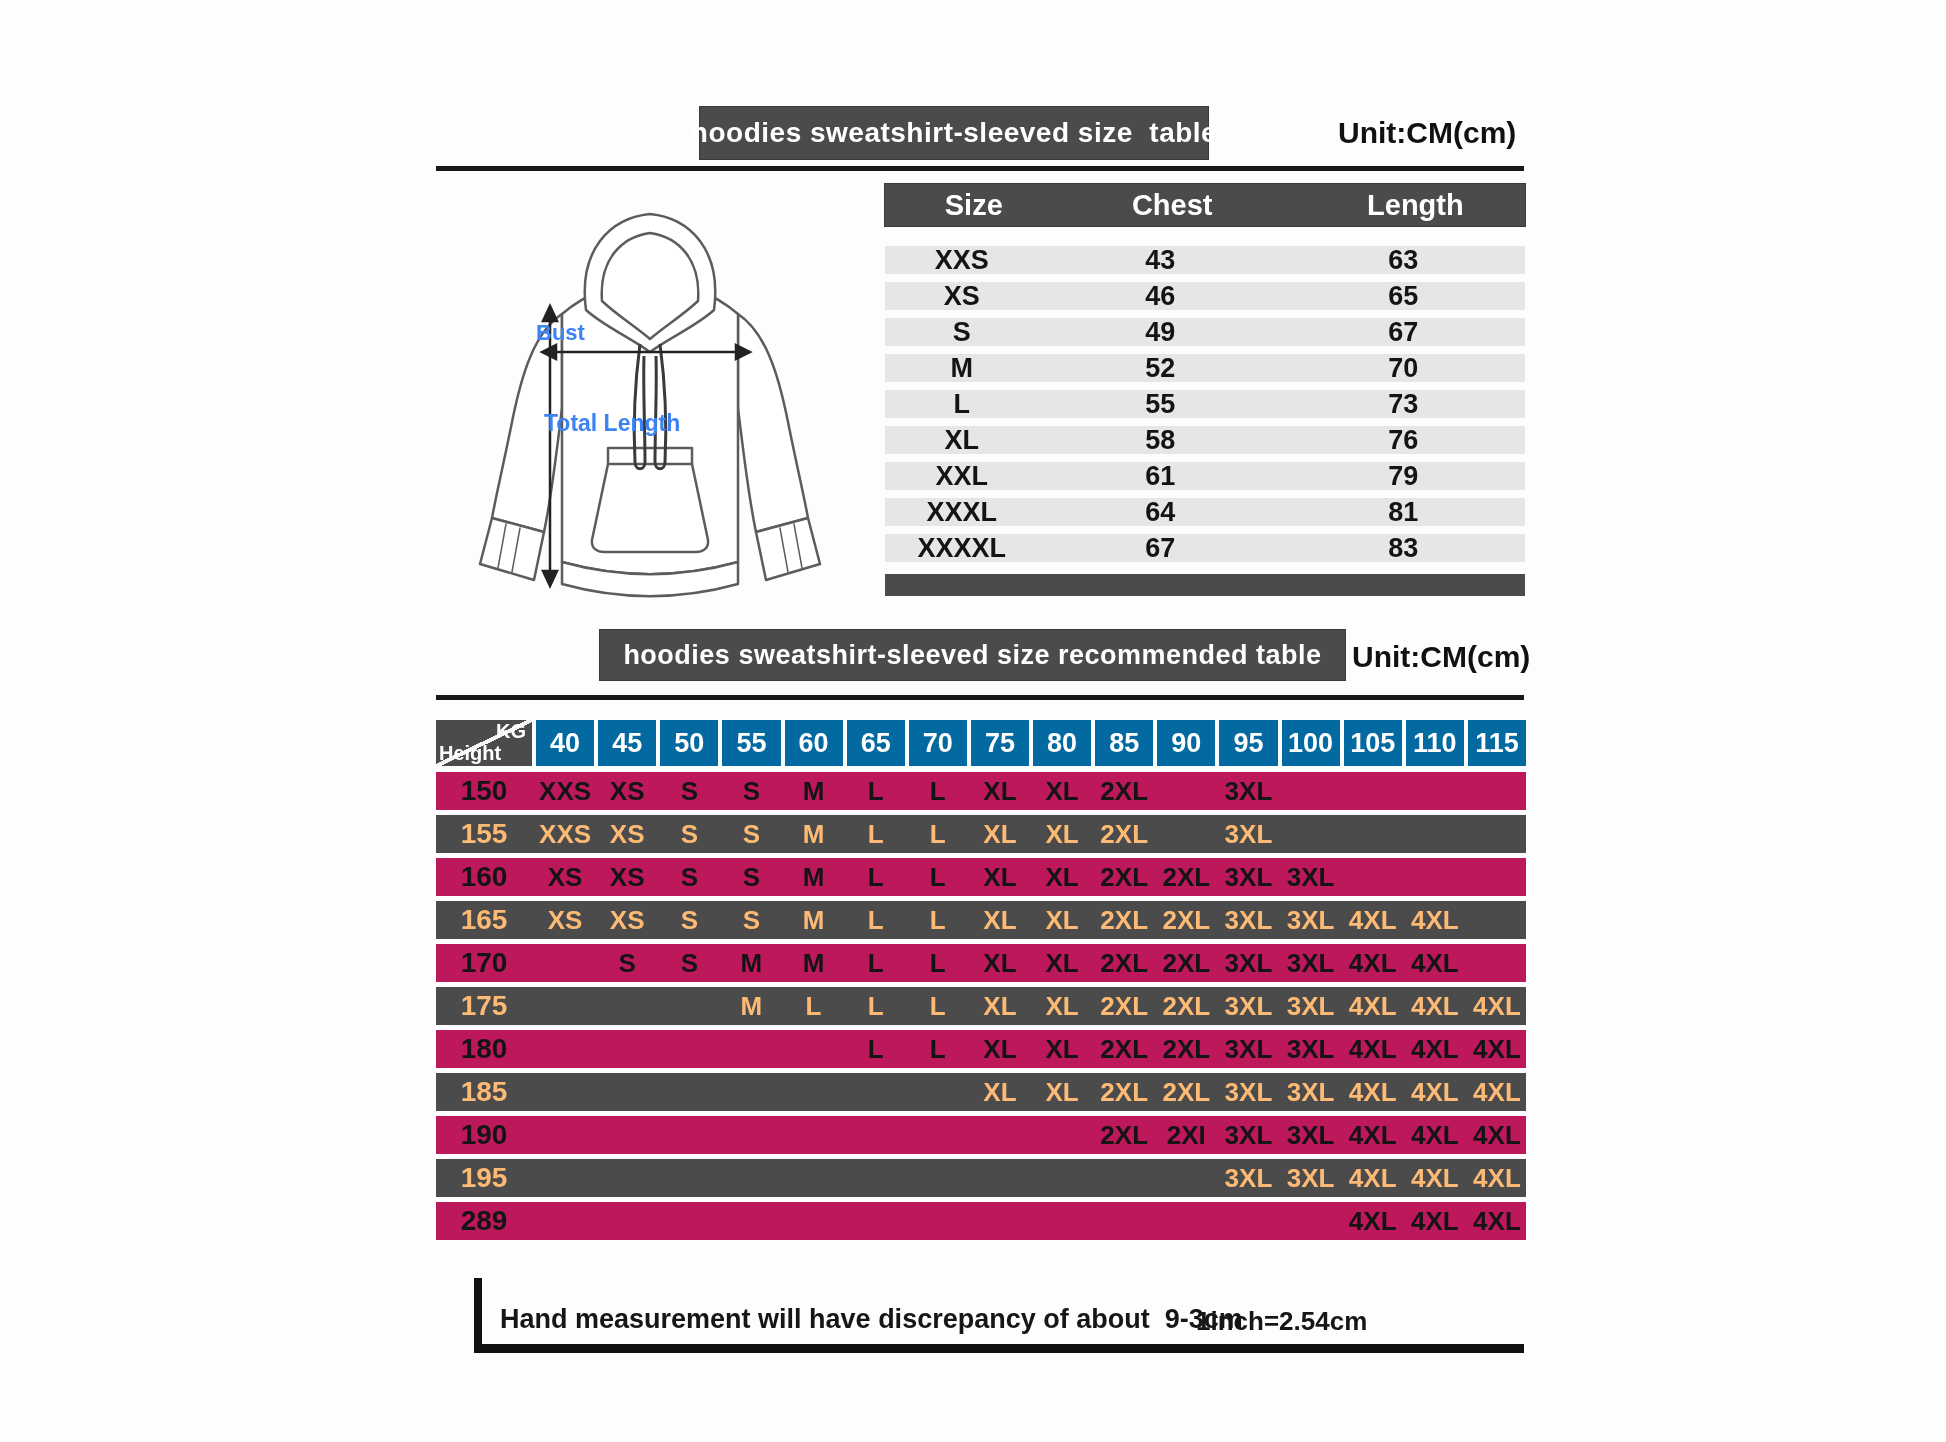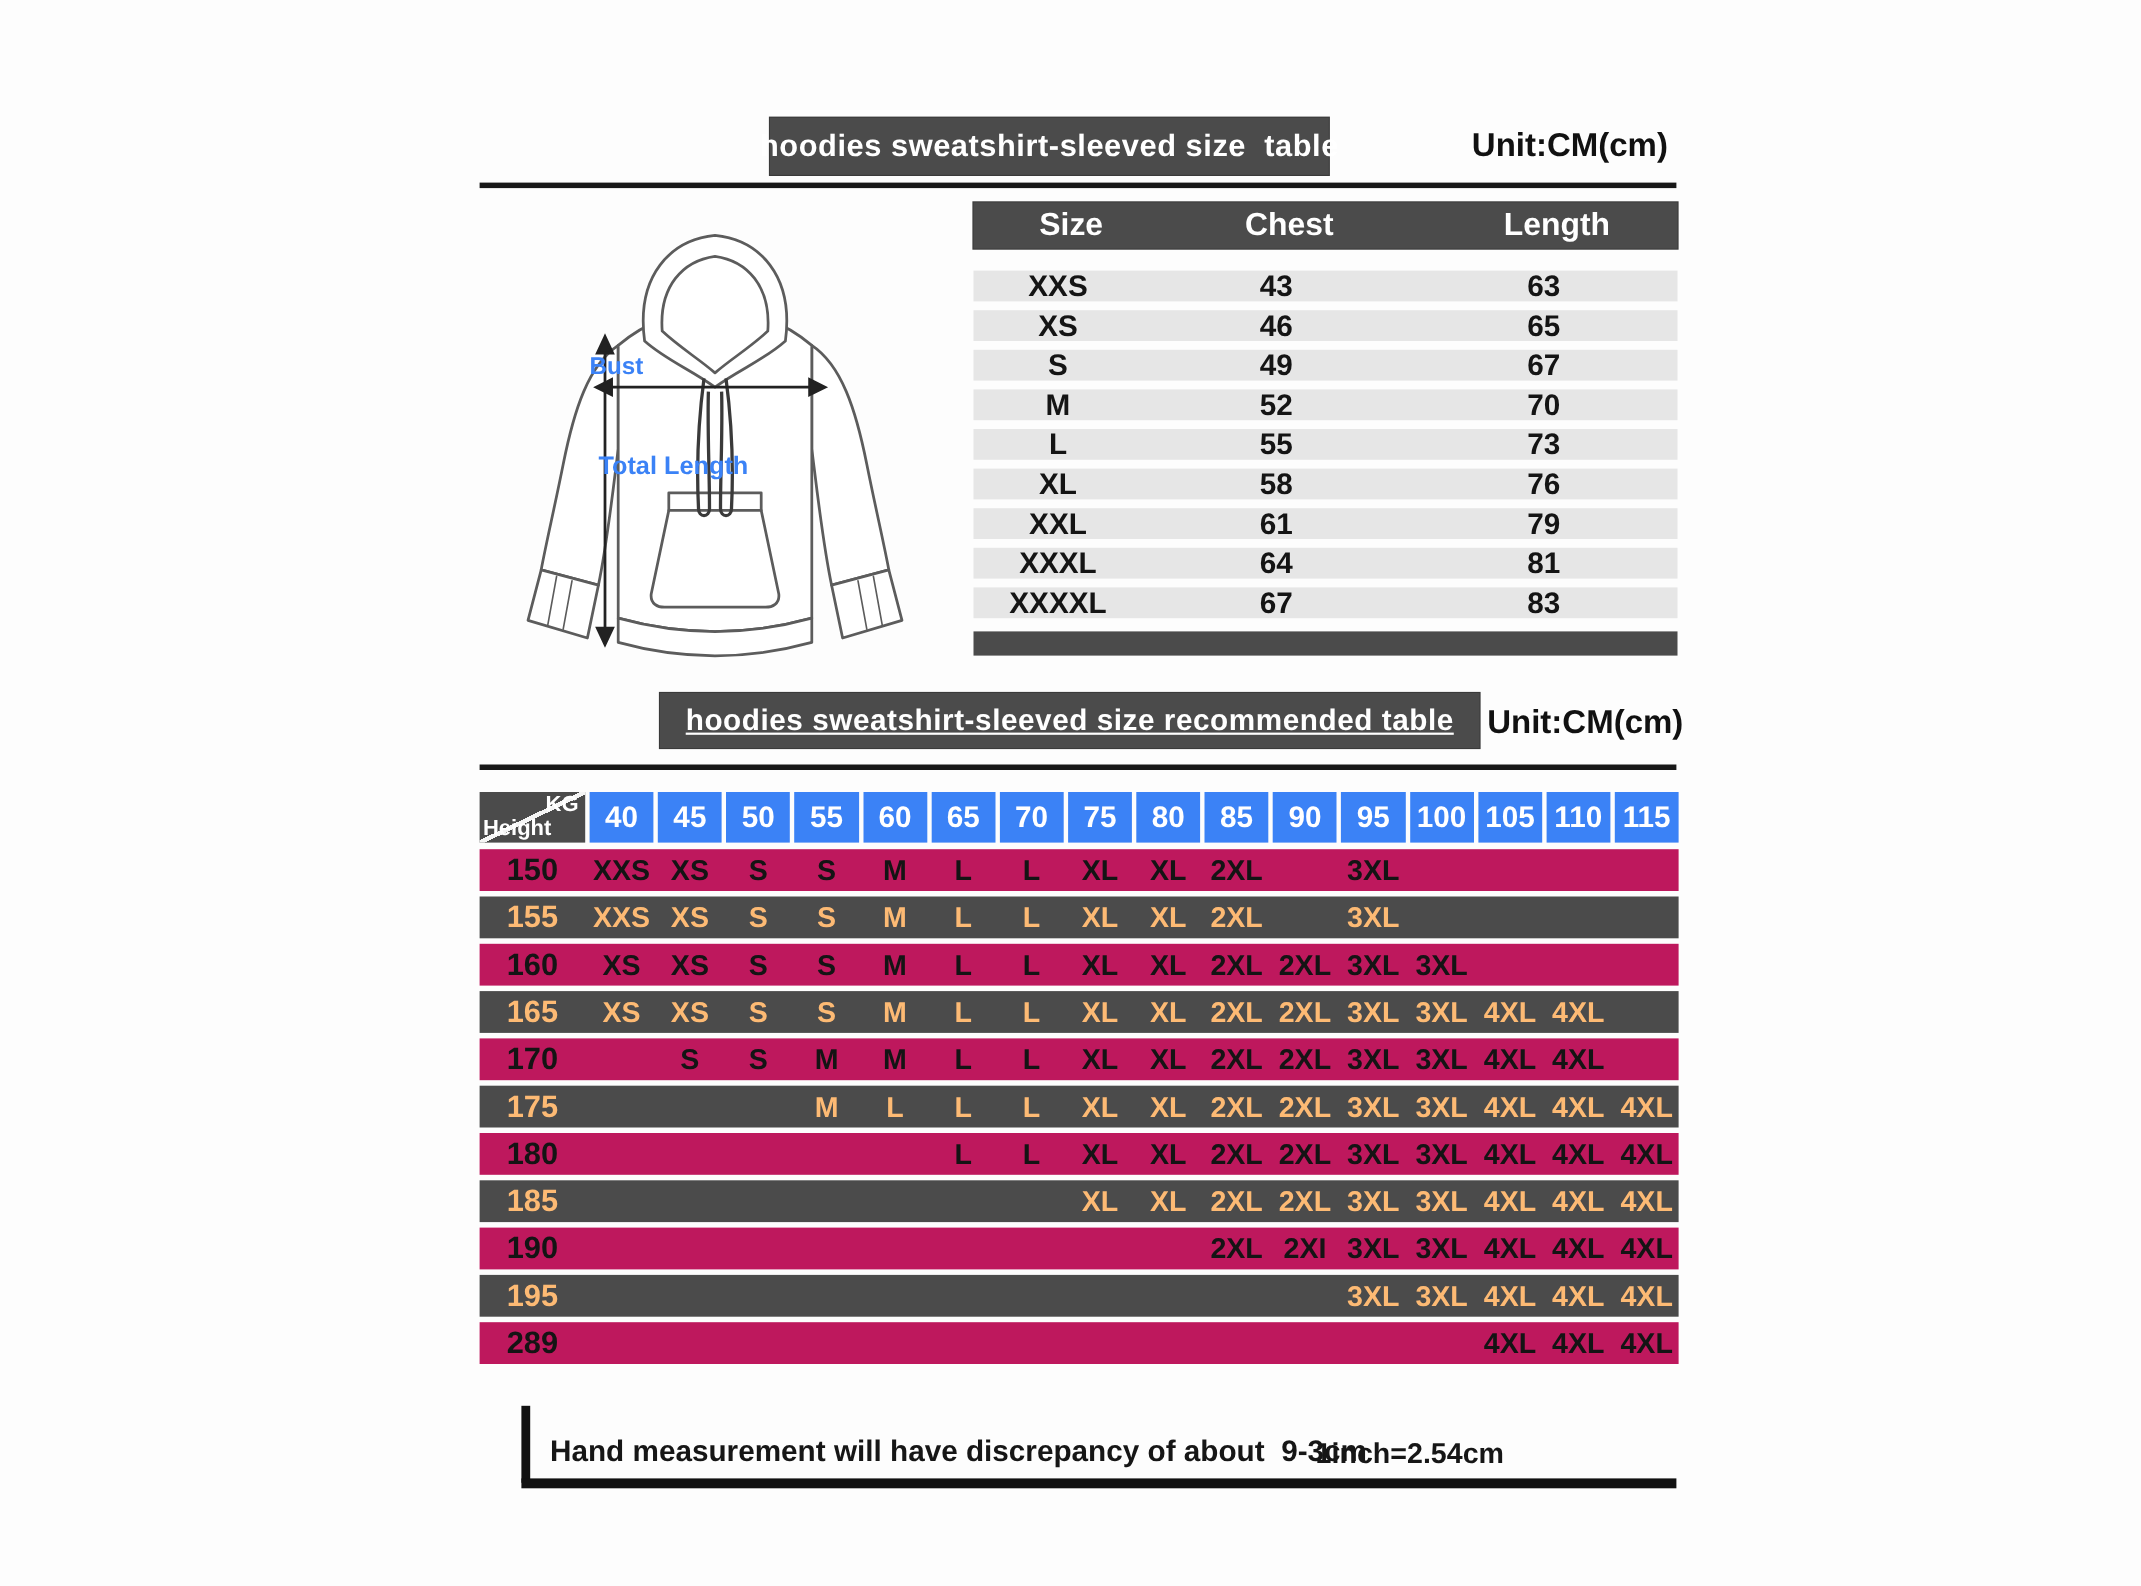--- a/index.html
+++ b/index.html
@@ -9,21 +9,21 @@
   }
   *{box-sizing:border-box;}
 
   
   .title-bar{
     position:absolute;background:#4b4b4b;color:#fff;display:flex;align-items:center;justify-content:center;
     font-weight:bold;font-size:28px;letter-spacing:.5px;white-space:pre;
     box-shadow:0 0 0 1px #3a3a3a;
   }
   .title1{left:700px;top:107px;width:508px;height:52px;}
-  .title2{left:600px;top:630px;width:745px;height:50px;font-size:27px;text-decoration:underline;}
+  .title2{left:600px;top:630px;width:745px;height:50px;font-size:27px;}
   .unit{position:absolute;font-weight:bold;font-size:30px;color:#111;}
   .unit1{left:1338px;top:116px;}
   .unit2{left:1352px;top:640px;}
   .sep{position:absolute;background:#181818;height:5px;width:1088px;left:436px;}
   .sep1{top:166px;}
   .sep2{top:695px;}
 
   
   .hoodie-wrap{position:absolute;left:450px;top:180px;width:400px;height:445px;}
   .hoodie-wrap svg{position:absolute;left:0;top:0;}
@@ -49,21 +49,21 @@
   .t2-header{display:flex;gap:4px;height:46px;}
   .t2-corner{
     position:relative;width:96px;flex:0 0 96px;background-color:#4b4b4b;
     background-image:linear-gradient(to bottom right,
       transparent calc(50% - 2px),#f5f5f5 calc(50% - 2px),
       #f5f5f5 calc(50% + 2px),transparent calc(50% + 2px));
   }
   .t2-corner .kg{position:absolute;top:0px;right:6px;color:#fff;font-weight:bold;font-size:20px;}
   .t2-corner .ht{position:absolute;bottom:1px;left:3px;color:#fff;font-weight:bold;font-size:20px;}
   .t2-hcell{
-    flex:1 1 0;background:#3b82f6;color:#fff;font-weight:bold;font-size:27px;
+    flex:1 1 0;background:#0369a1;color:#fff;font-weight:bold;font-size:27px;
     display:flex;align-items:center;justify-content:center;
   }
   .t2-rows{margin-top:6px;}
   .t2-row{display:flex;gap:4px;height:38px;margin-bottom:5px;align-items:center;}
   .t2-row.light{background:#be185d;color:#141414;}
   .t2-row.dark{background:#4b4b4b;color:#fdba74;}
   .t2-hgt{width:96px;flex:0 0 96px;text-align:center;font-weight:bold;font-size:28px;}
   .t2-cell{flex:1 1 0;text-align:center;font-weight:bold;font-size:26px;white-space:nowrap;}
 
   

